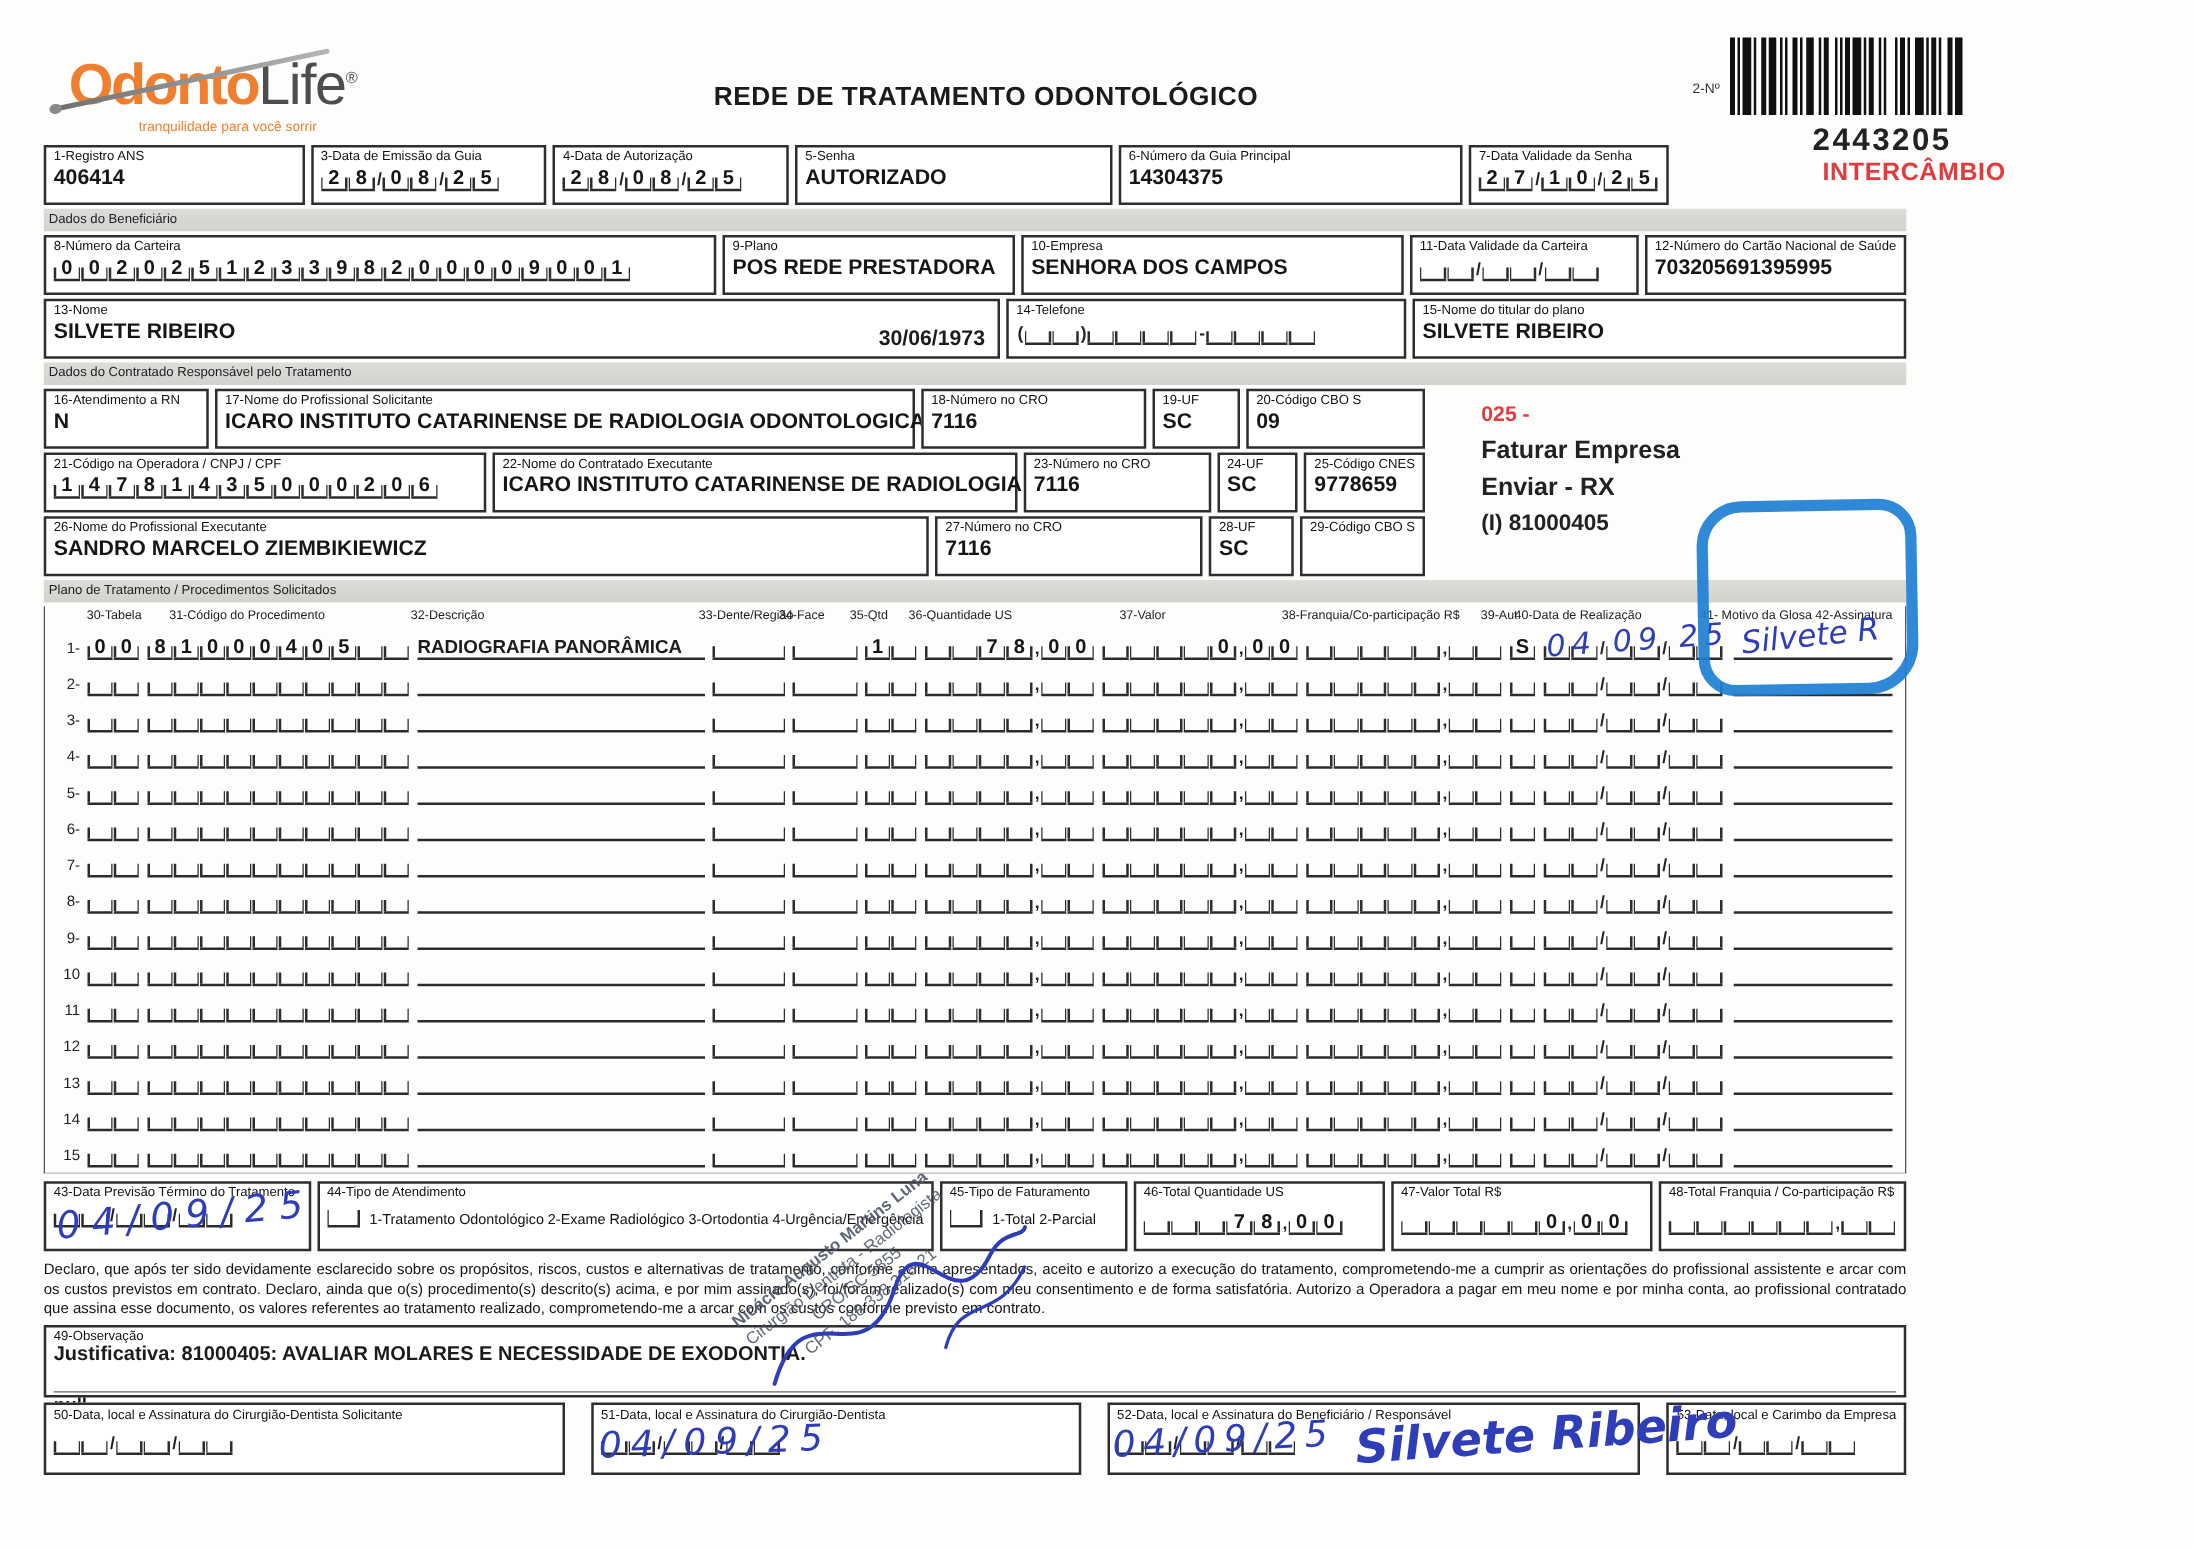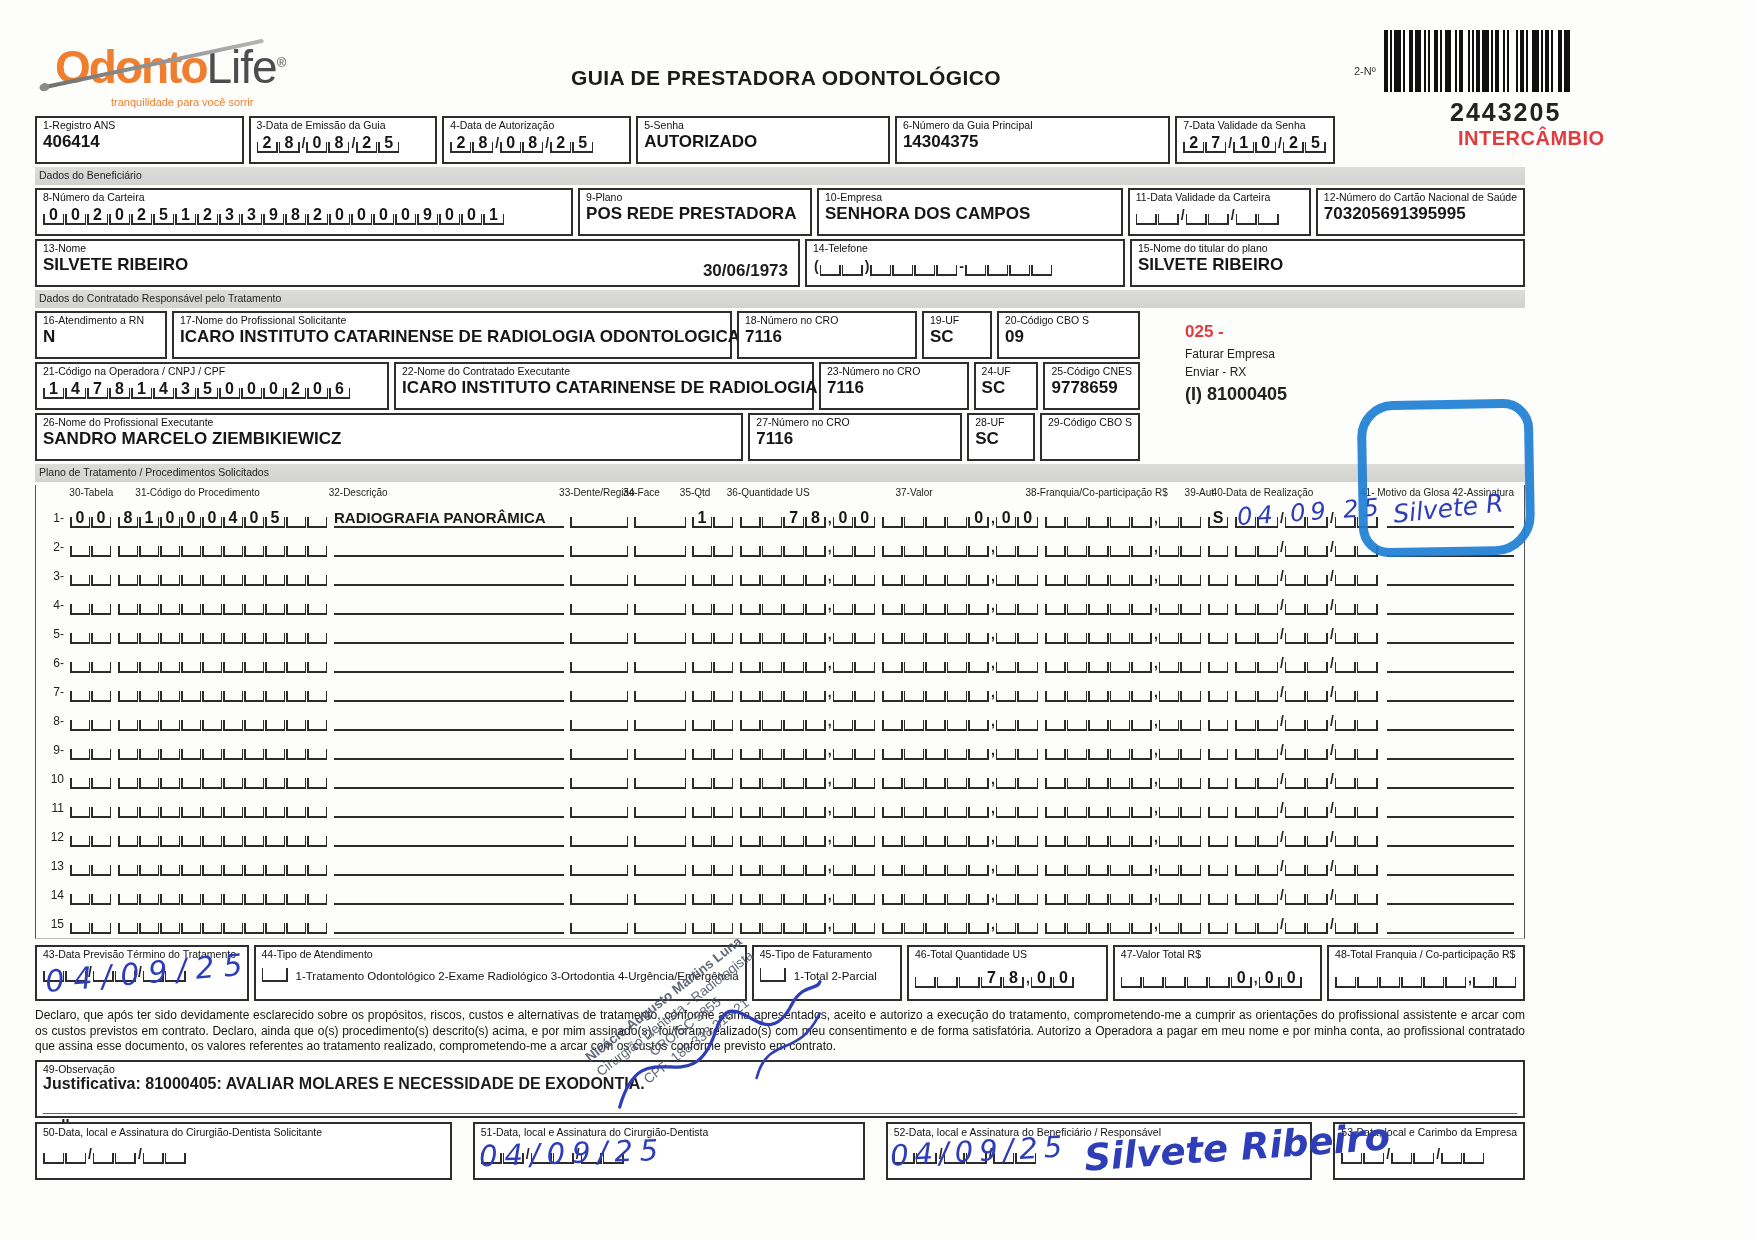--- a/index.html
+++ b/index.html
@@ -47,21 +47,21 @@
   .comb-sep{font-size:14px;font-weight:700;line-height:20px;padding:0 1px;color:#222}
 
   .chk{display:inline-block;width:26px;height:16px;border-bottom:2px solid #2c2c2c;position:relative;margin-right:8px}
   .chk::before,.chk::after{content:"";position:absolute;bottom:0;width:1.5px;height:12px;background:#2c2c2c}
   .chk::before{left:0}.chk::after{right:0}
   .opts{font-size:11.5px;color:#111;white-space:nowrap;display:flex;align-items:flex-end;margin-top:6px}
 
   
   .note025{position:absolute;left:1150px;top:8px;width:330px;line-height:1.5}
   .note-code{color:var(--accent-red);font-size:17px;font-weight:700}
-  .note-l1,.note-l2{font-size:12px;font-weight:400;color:#222}
+  .note-l1,.note-l2{font-size:20px;font-weight:700;color:#222}
   .note-l3{font-size:18px;font-weight:700;color:#222}
 
   
   .ptable{width:1490px;border-left:1.5px solid #555;border-right:1.5px solid #555;border-bottom:1.5px solid #bbb;padding:0 4px 4px 2px}
   .phead{display:flex;font-size:10px;color:#1d1d1d;padding:2px 0 1px;white-space:nowrap}
   .phead>span{margin-right:6px;overflow:visible}
   .prow{display:flex;height:29px;align-items:flex-end}
   .prow>*{margin-right:6px}
   .rn{width:26px;font-size:12px;text-align:right;line-height:20px;color:#222}
   .w-tab{width:42px}.w-cod{width:210px}.w-desc{width:230px}.w-dente{width:58px}.w-face{width:52px}
@@ -109,21 +109,21 @@
 
 <div class="page">
   <div class="sheet">
 
     <div class="hdr">
       <div class="logo">
         <div class="brush"></div>
         <div class="logo-text"><span>Odonto</span><span class="life">Life</span><sup>®</sup></div>
         <div class="tagline">tranquilidade para você sorrir</div>
       </div>
-      <div class="doc-title">GUIA DE PRESTADORA ODONTOLÓGICO</div>
+      <div class="doc-title">REDE DE TRATAMENTO ODONTOLÓGICO</div>
       <div class="bc-block">
         <div class="bc-row">
           <span class="bc-label">2-Nº</span>
           <div class="barcode" id="barcode">
               <i class="bb" style="width: 4.2px;"></i>
               <i class="bs" style="width: 2.1px;"></i>
               <i class="bb" style="width: 2.1px;"></i>
               <i class="bs" style="width: 2.1px;"></i>
               <i class="bb" style="width: 6.3px;"></i>
               <i class="bs" style="width: 2.1px;"></i>

